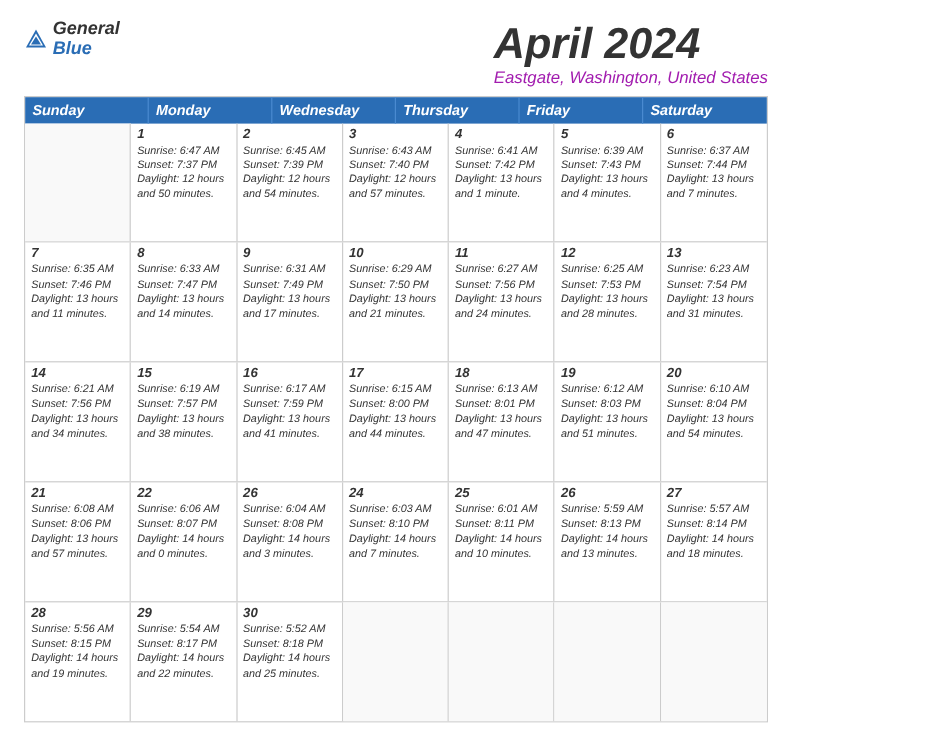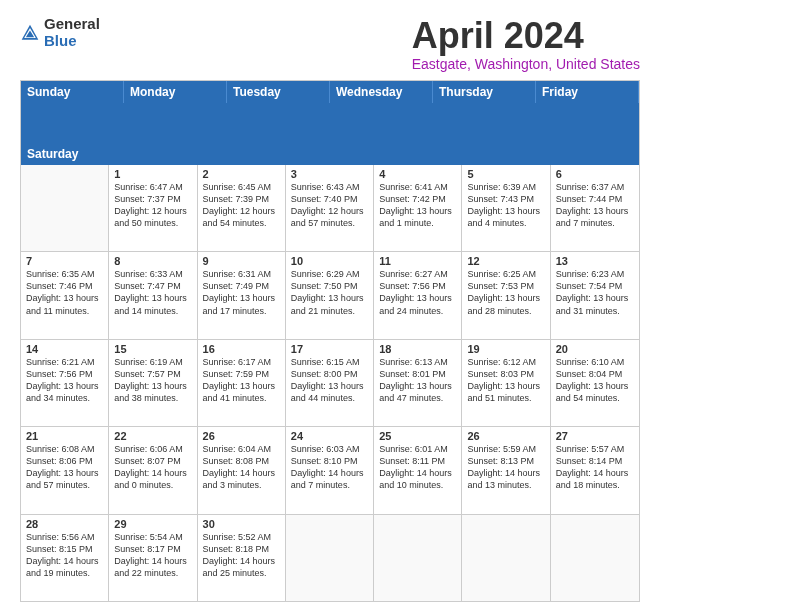--- a/index.html
+++ b/index.html
@@ -9,20 +9,21 @@
       width: 792px;
       height: 612px;
       overflow: hidden;
     }
     .page {
       width: 660px;
       height: 612px;
       padding: 16px 20px 10px 20px;
       display: flex;
       flex-direction: column;
+      font-style: italic;
     }
     .header {
       display: flex;
       justify-content: space-between;
       align-items: flex-start;
       margin-bottom: 8px;
     }
     .logo {
       display: flex;
       align-items: center;
@@ -71,21 +72,21 @@
       background: #2a6db5;
     }
     .cal-header-cell {
       color: #fff;
       font-size: 12px;
       font-weight: bold;
       padding: 4px 6px;
       text-align: left;
       border-right: 1px solid #4a8ad0;
     }
-    .cal-header-cell:last-child { border-right: none; margin-top: 40px; }
+    .cal-header-cell:last-child { border-right: none; }
     .cal-body {
       display: flex;
       flex-direction: column;
       flex: 1;
     }
     .cal-row {
       display: grid;
       grid-template-columns: repeat(7, 1fr);
       flex: 1;
       border-bottom: 1px solid #ccc;
@@ -132,21 +133,20 @@
     <div class="title-block">
       <div class="main-title">April 2024</div>
       <div class="subtitle">Eastgate, Washington, United States</div>
     </div>
   </div>
 
   <div class="calendar">
     <div class="cal-header" id="cal-header">
         <div class="cal-header-cell">Sunday</div>
         <div class="cal-header-cell">Monday</div>
-        <div class="cal-header-cell">Tuesday</div>
         <div class="cal-header-cell">Wednesday</div>
         <div class="cal-header-cell">Thursday</div>
         <div class="cal-header-cell">Friday</div>
         <div class="cal-header-cell">Saturday</div>
       </div>
     <div class="cal-body" id="cal-body">
         <div class="cal-row">
           <div class="cal-cell empty"></div>
           <div class="cal-cell">
             <span class="day-number">1</span>

